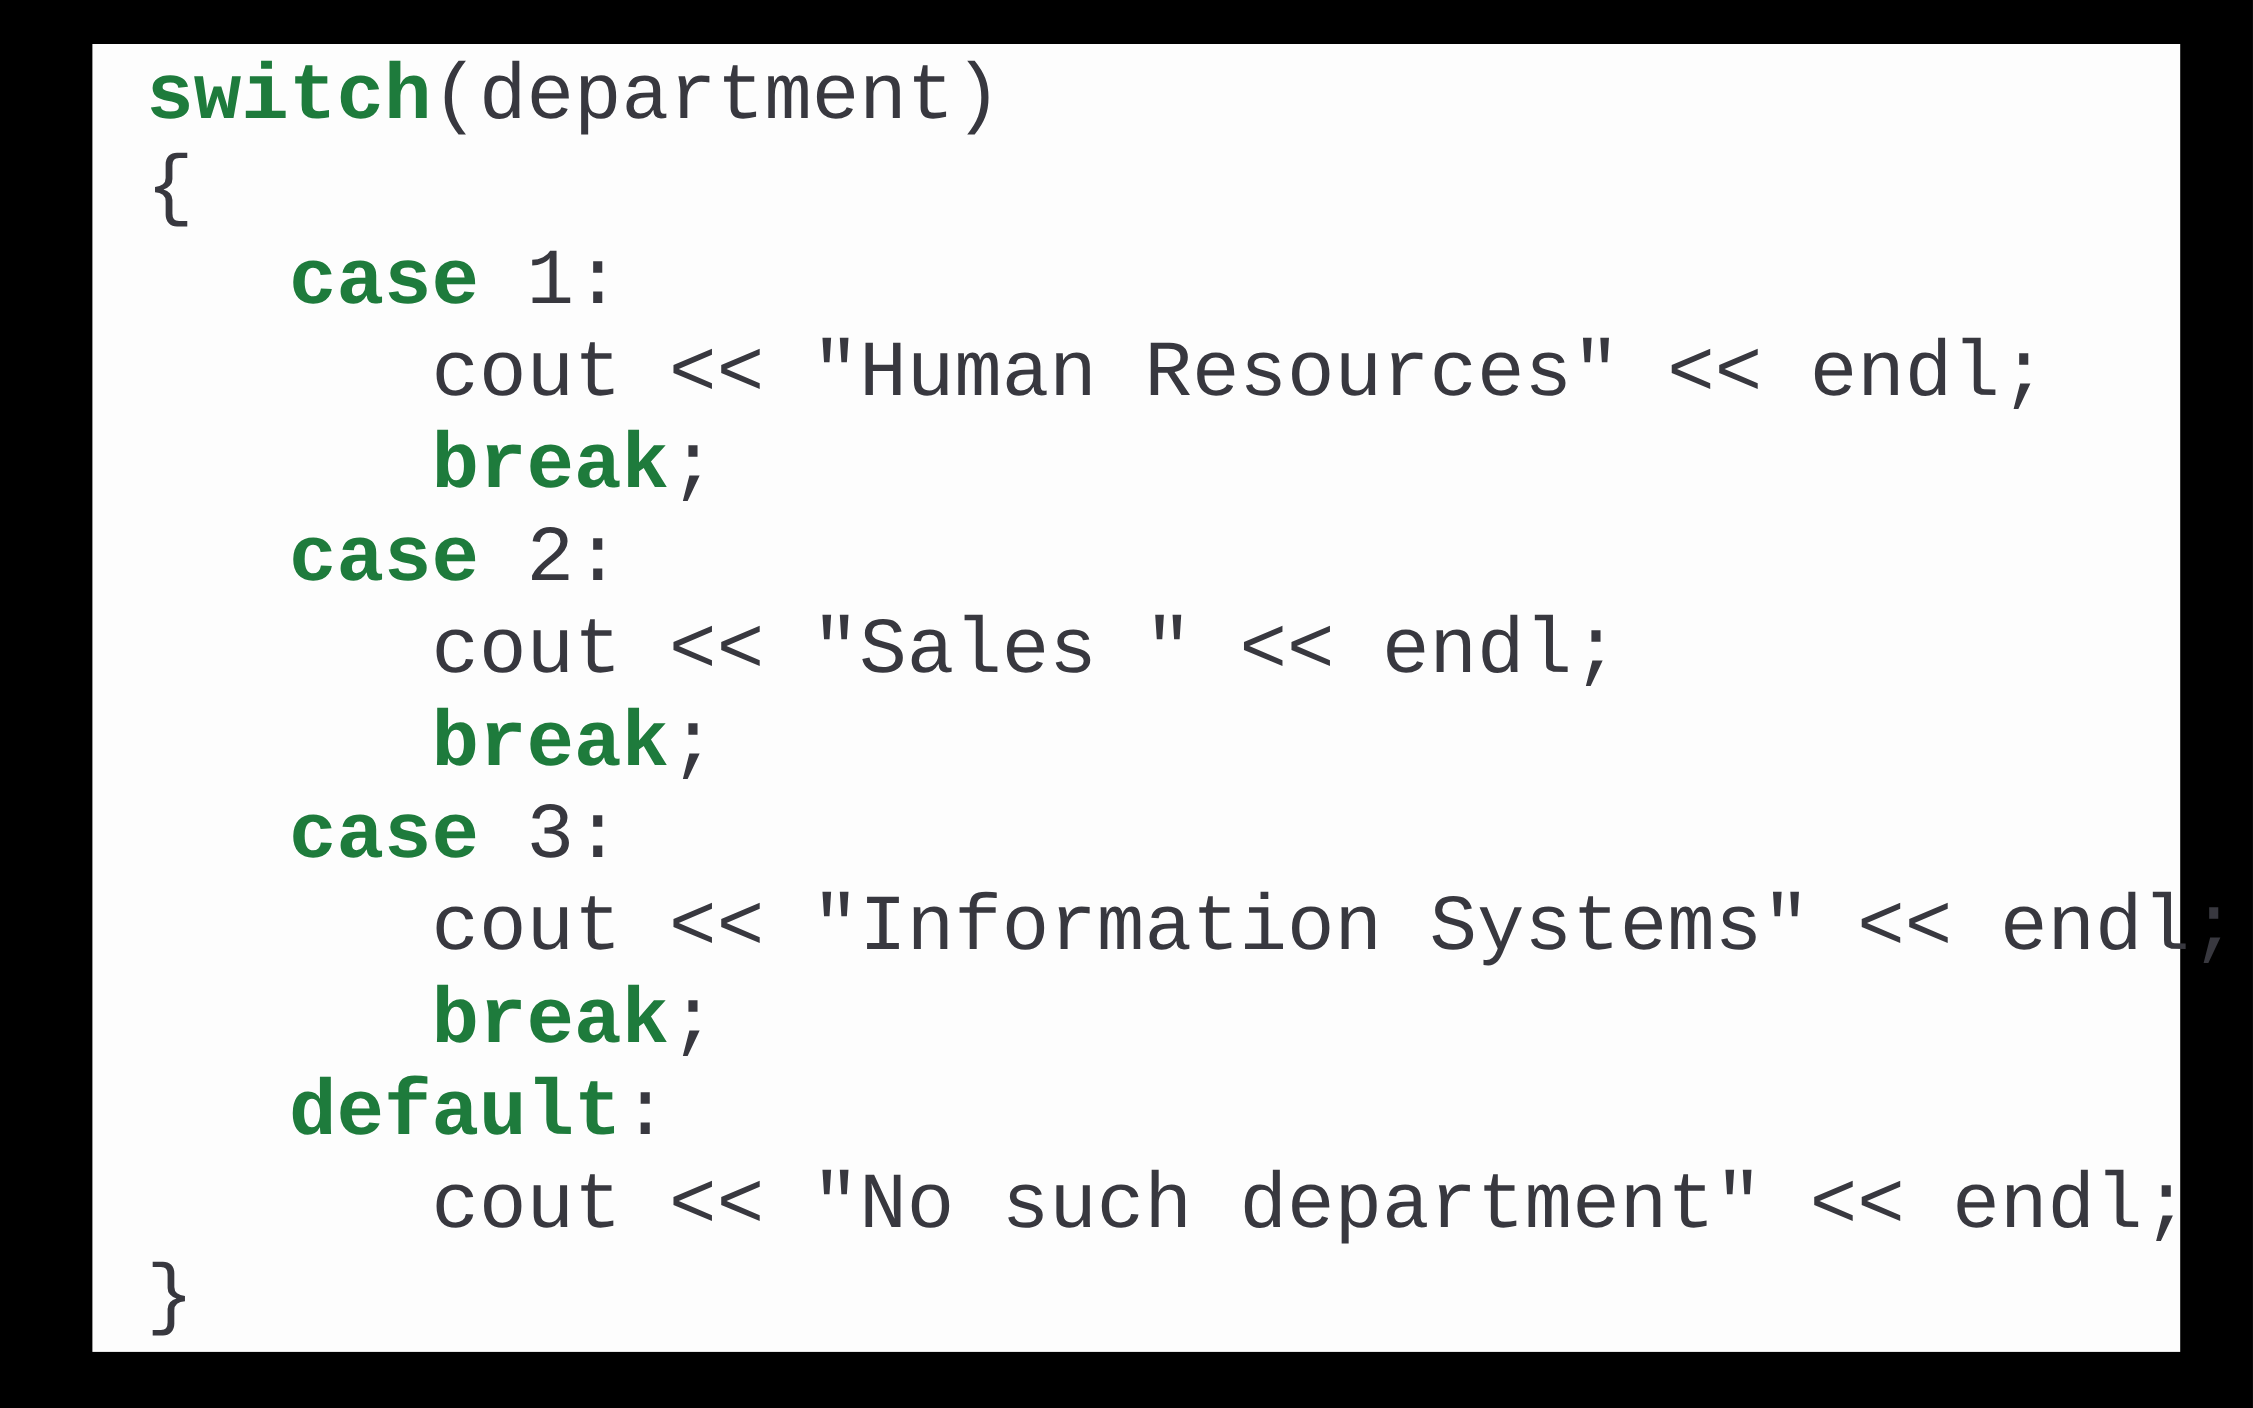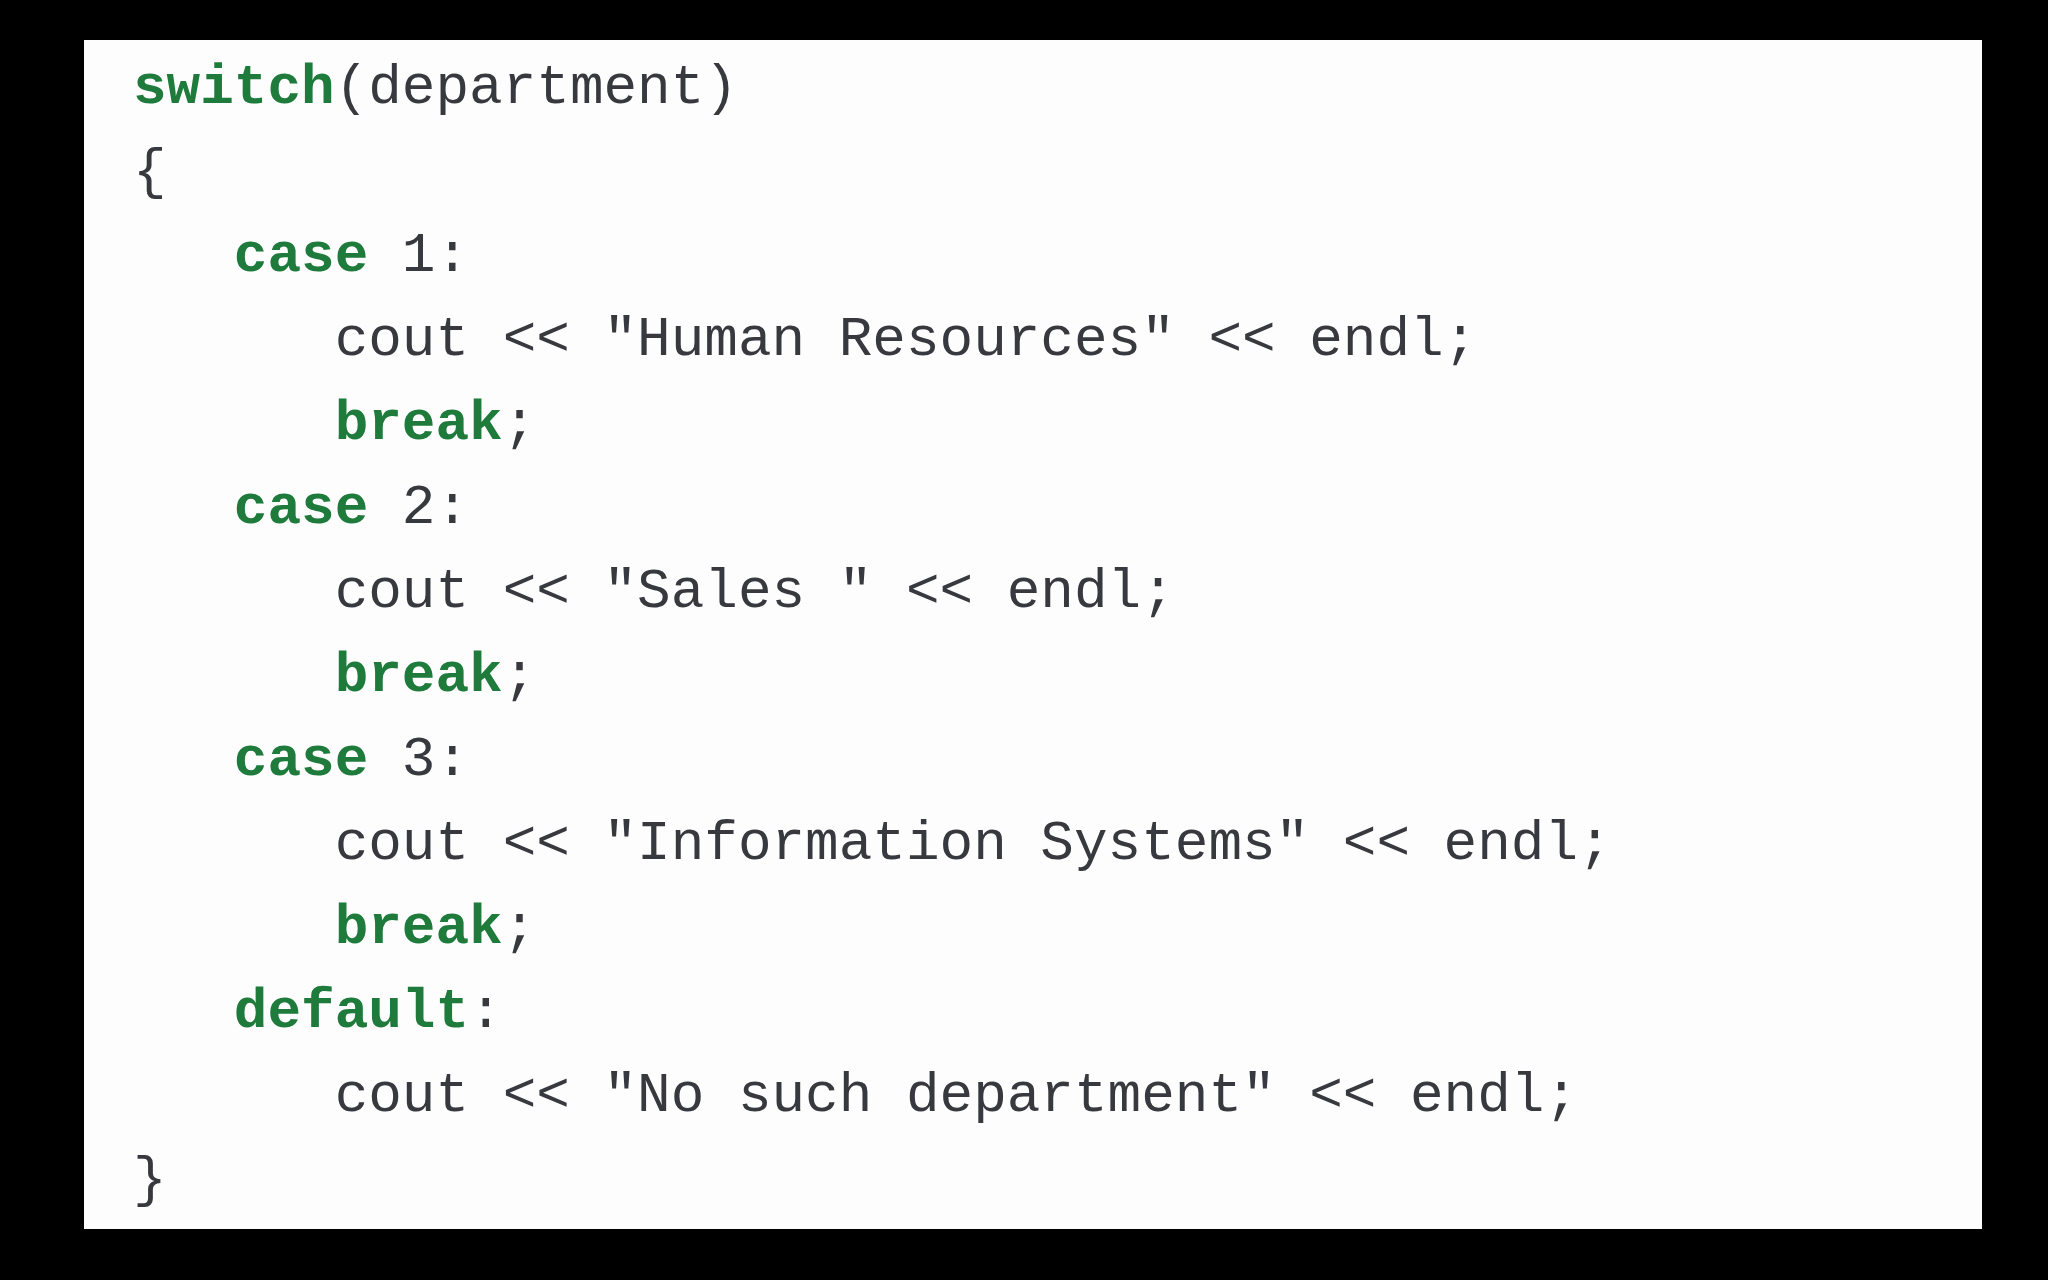--- a/index.html
+++ b/index.html
@@ -20,21 +20,21 @@
     top: 40px;
     width: 1898px;
     height: 1189px;
     background: var(--panel-bg, #fdfdfd);
     box-sizing: border-box;
   }
   .code-block {
     margin: 0;
     padding: 6px 0 0 49px;
     font-family: "Liberation Mono", "DejaVu Sans Mono", monospace;
-    font-size: 56px;
+    font-size: 72px;
     line-height: 84px;
     color: var(--code-color, #38383f);
     white-space: pre;
   }
   .code-line {
     height: 84px;
   }
   .kw {
     color: var(--kw-color, #1e7b3c);
     font-weight: bold;

